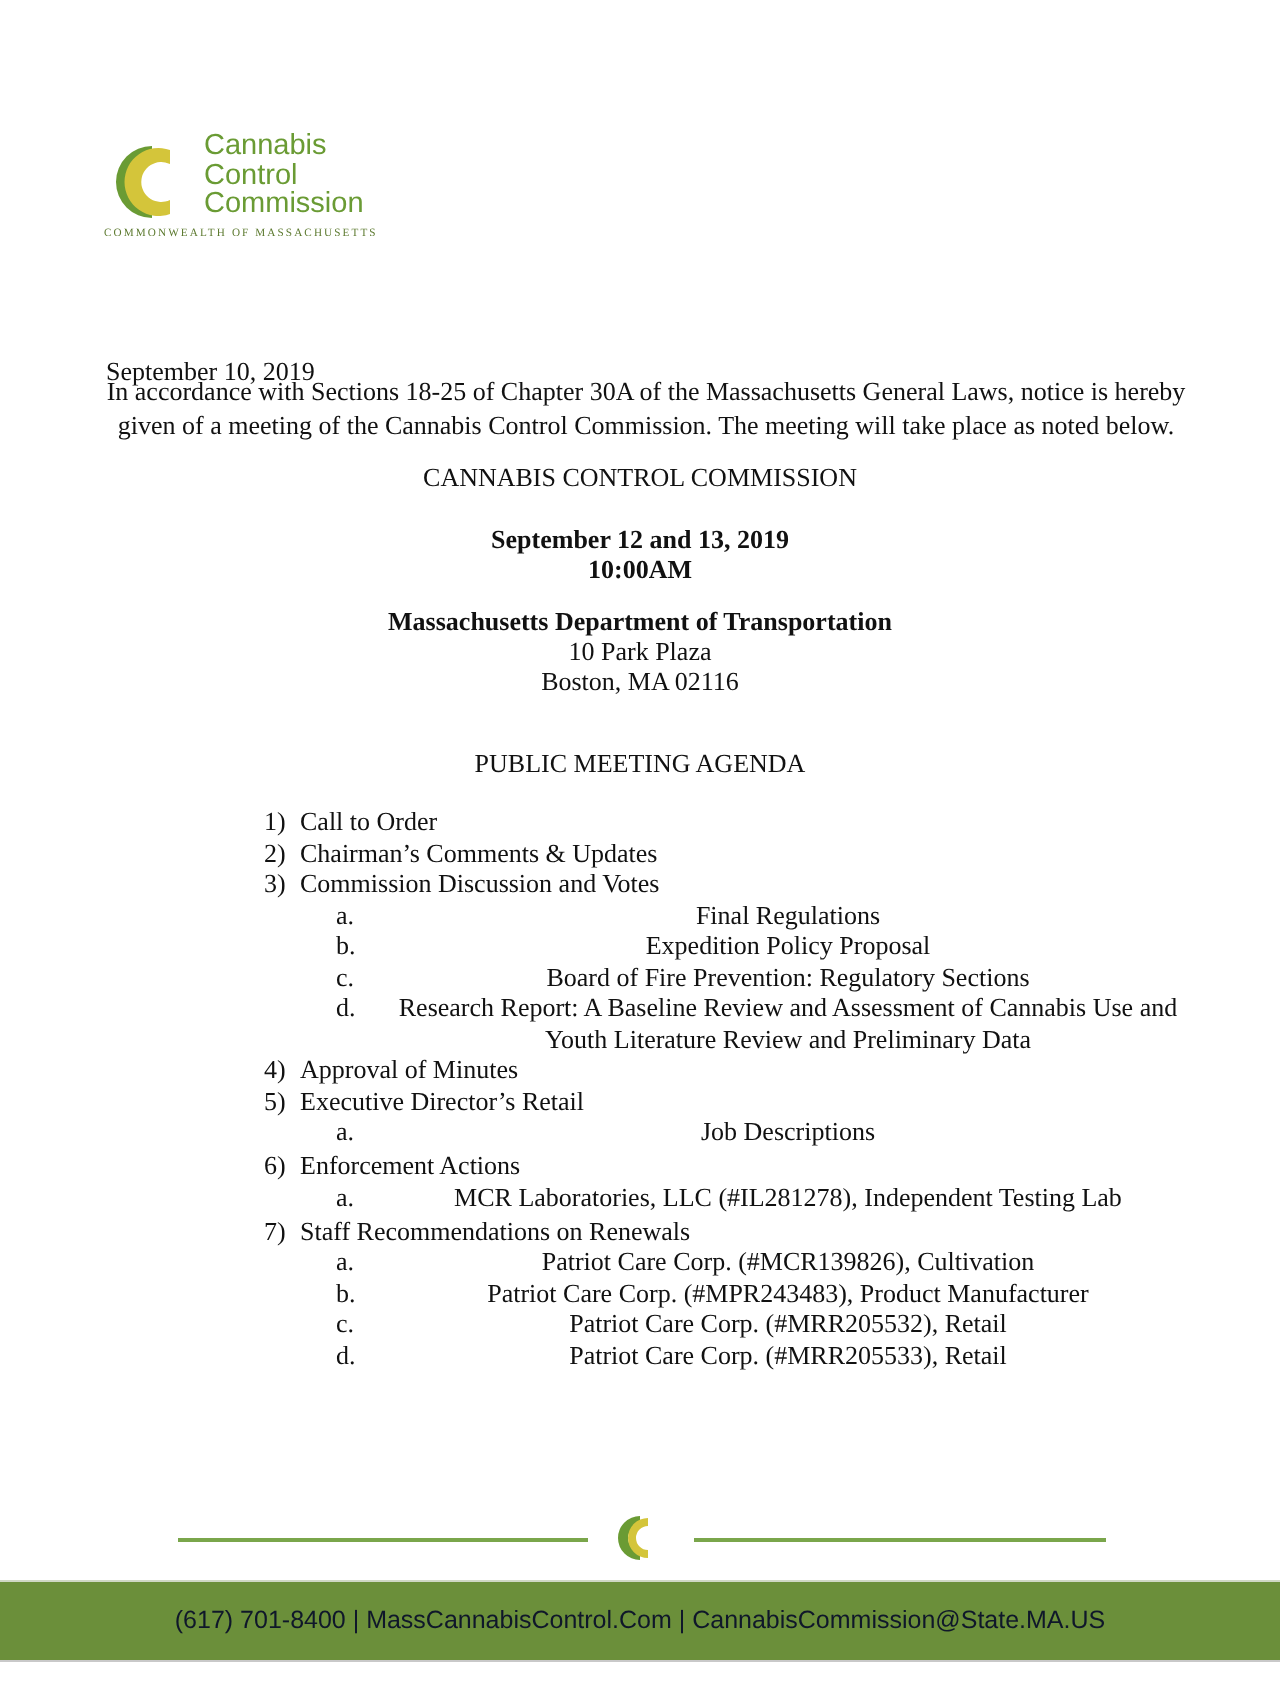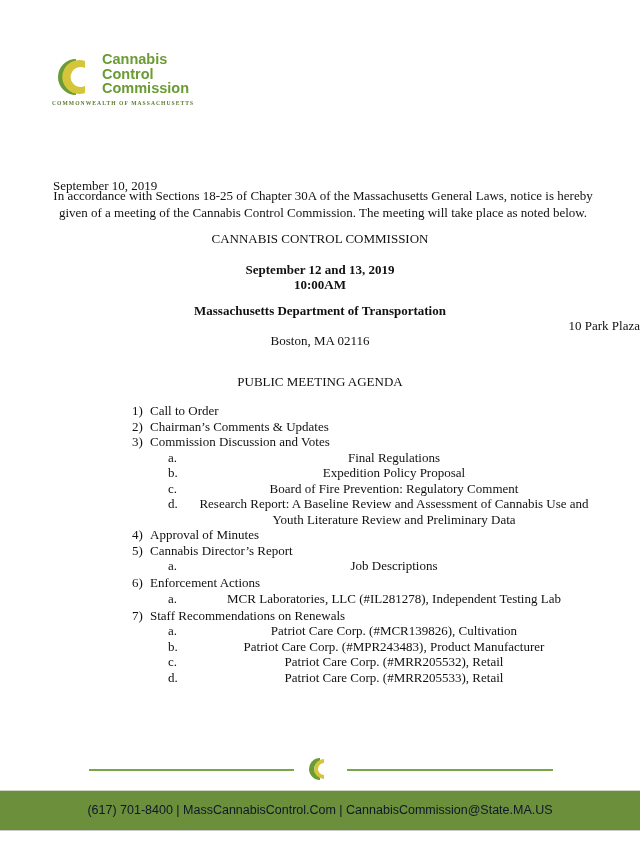--- a/index.html
+++ b/index.html
@@ -1,19 +1,19 @@
 <!DOCTYPE html>
 <html><head>
 <meta charset="utf-8">
 <style>
   html, body { margin: 0; padding: 0; background: #ffffff; }
   body { width: 640px; height: 853px; position: relative; overflow: hidden;
          font-family: "Liberation Serif", "DejaVu Serif", serif; color: #111; }
   .abs { position: absolute; }
-  .logo { left: 52px; top: 52px; width: 160px; height: 58px; font-weight: bold; }
+  .logo { left: 52px; top: 66px; width: 160px; height: 58px; }
   .logo-text { position: absolute; left: 50px; top: 0; font-family: "Liberation Sans", "DejaVu Sans", sans-serif;
                color: #6a9b34; font-size: 14.5px; line-height: 14.5px; }
   .logo-sub { position: absolute; left: 0; top: 48px; font-size: 5.6px; letter-spacing: 1.05px;
               color: #5d7a30; font-family: "Liberation Serif", serif; white-space: nowrap; }
   .date { left: 53px; top: 158px; font-size: 13px; margin-top: 20px; }
   .intro { left: 53px; top: 188px; width: 540px; font-size: 13px; line-height: 16.5px; text-align: center; }
   .center { left: 0; width: 640px; text-align: center; font-size: 13px; line-height: 16px; }
   .bold { font-weight: bold; }
   .agenda { left: 132px; top: 403px; width: 470px; font-size: 13px; }
   .item { position: relative; height: 15.5px; line-height: 15.5px; }
@@ -45,21 +45,21 @@
   <div class="logo-sub">COMMONWEALTH OF MASSACHUSETTS</div>
 </div>
 
 <div class="abs date">September 10, 2019</div>
 <div class="abs intro">In accordance with Sections 18-25 of Chapter 30A of the Massachusetts General Laws, notice is hereby given of a meeting of the Cannabis Control Commission. The meeting will take place as noted below.</div>
 
 <div class="abs center" style="top:231px;">CANNABIS CONTROL COMMISSION</div>
 <div class="abs center bold" style="top:262px;text-align:center;">September 12 and 13, 2019</div>
 <div class="abs center bold" style="top:277px;">10:00AM</div>
 <div class="abs center bold" style="top:303px;">Massachusetts Department of Transportation</div>
-<div class="abs center" style="top:318px;text-align:right;">10 Park Plaza</div>
+<div class="abs center" style="top:318px;">10 Park Plaza</div>
 <div class="abs center" style="top:333px;">Boston, MA 02116</div>
 
 <div class="abs center" style="top:374px;">PUBLIC MEETING AGENDA</div>
 
 <div class="abs agenda" id="agenda-list">
     <div class="item">
       <span class="num">1)</span>
       <span class="txt">Call to Order</span>
     </div>
     <div class="item">
@@ -73,33 +73,33 @@
     <div class="sub">
       <span class="let">a.</span>
       <span class="txt">Final Regulations</span>
     </div>
     <div class="sub">
       <span class="let">b.</span>
       <span class="txt">Expedition Policy Proposal</span>
     </div>
     <div class="sub">
       <span class="let">c.</span>
-      <span class="txt">Board of Fire Prevention: Regulatory Comment</span>
+      <span class="txt">Board of Fire Prevention: Regulatory Sections</span>
     </div>
     <div class="sub">
       <span class="let">d.</span>
       <span class="txt">Research Report: A Baseline Review and Assessment of Cannabis Use and Youth Literature Review and Preliminary Data</span>
     </div>
     <div class="item">
       <span class="num">4)</span>
       <span class="txt">Approval of Minutes</span>
     </div>
     <div class="item">
       <span class="num">5)</span>
-      <span class="txt">Cannabis Director’s Report</span>
+      <span class="txt">Executive Director’s Retail</span>
     </div>
     <div class="sub">
       <span class="let">a.</span>
       <span class="txt">Job Descriptions</span>
     </div>
     <div class="gap"></div>
     <div class="item">
       <span class="num">6)</span>
       <span class="txt">Enforcement Actions</span>
     </div>

